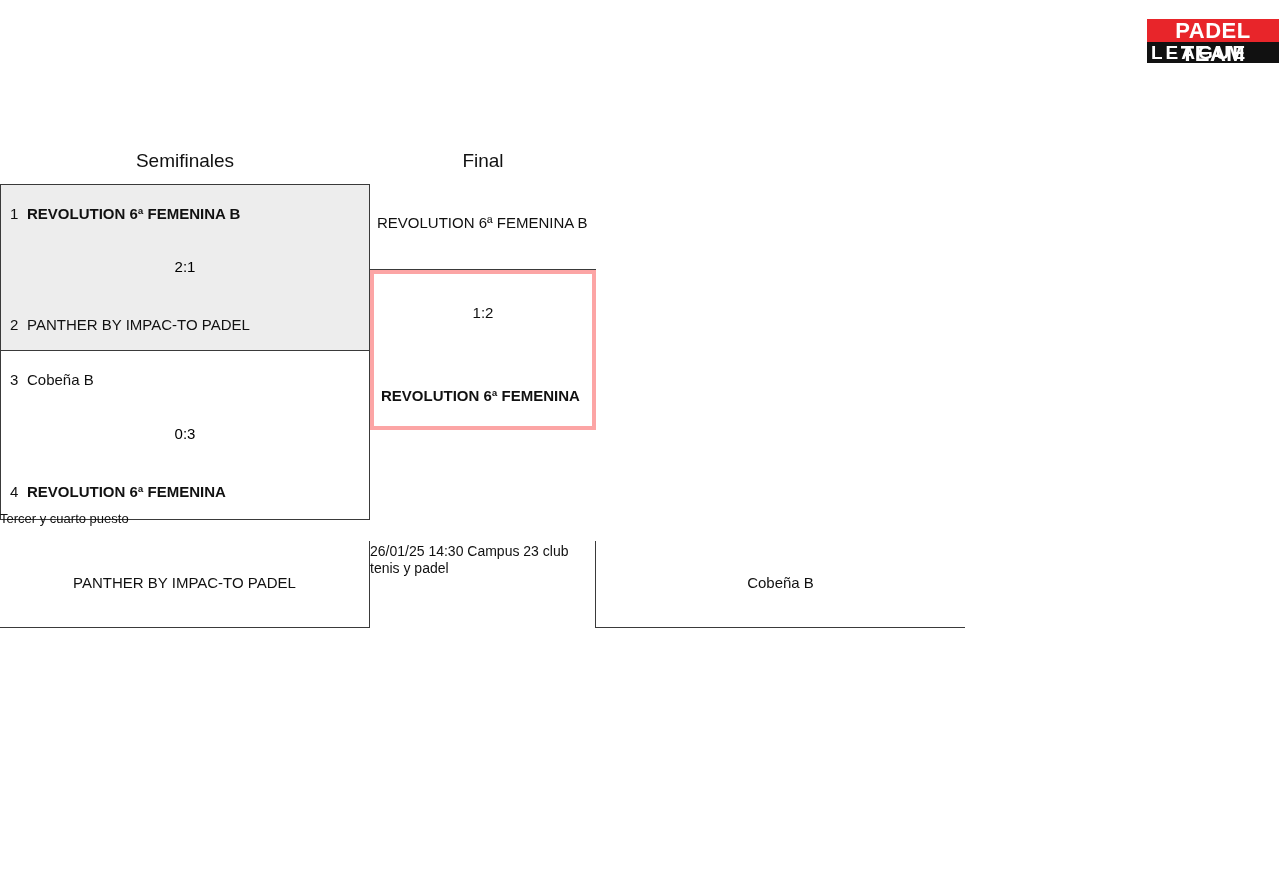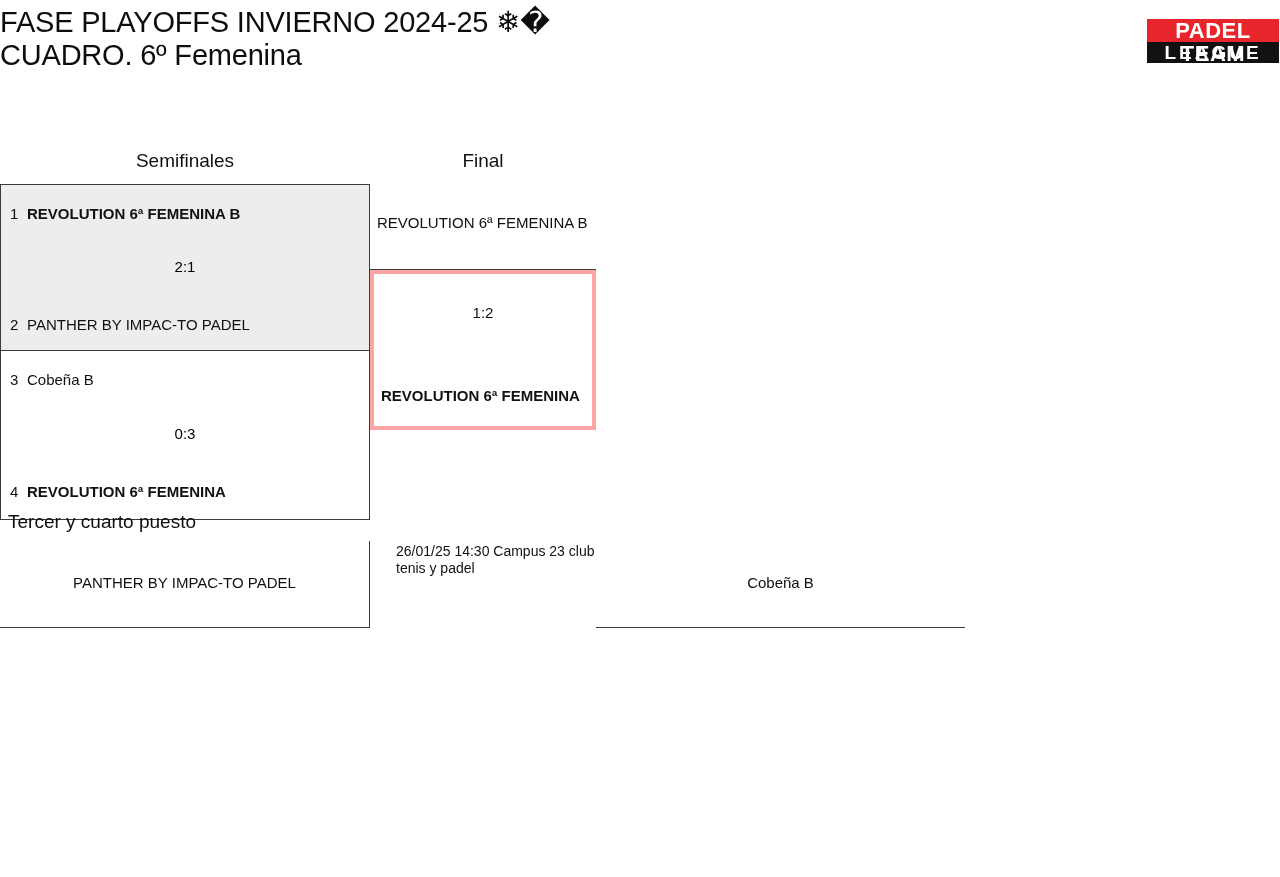--- a/index.html
+++ b/index.html
@@ -55,21 +55,20 @@
     padding: 0 4px;
     font-family: "Liberation Sans", sans-serif;
   }
   .logo-bottom {
     background: #111111;
     color: #ffffff;
     font-weight: 700;
     font-size: 19px;
     line-height: 21px;
     letter-spacing: 3px;
-    text-align: center;
     height: 21px;
     padding: 0 4px;
   }
 
   
   .round-label {
     position: absolute;
     font-size: 19px;
     font-weight: 400;
     color: #111111;
@@ -174,24 +173,23 @@
     position: absolute;
     left: 369px; top: 227px;
     width: 227px; height: 1px;
     background: #3a3a3a;
   }
 
   
   #third-heading {
     position: absolute;
     left: 0; top: 511px;
-    font-size: 19px;
-    color: #111111;
-    white-space: nowrap;
-    padding-left: 8px;
+    font-size: 13px;
+    color: #111111;
+    white-space: nowrap;
   }
 
   #third-box-left {
     position: absolute;
     left: 0px; top: 541px;
     width: 370px; height: 87px;
     border-right: 1px solid #3a3a3a;
     border-bottom: 1px solid #3a3a3a;
     background: #ffffff;
   }
@@ -204,21 +202,20 @@
     color: #111111;
     white-space: nowrap;
   }
 
   #third-box-mid {
     position: absolute;
     left: 370px; top: 541px;
     width: 226px; height: 87px;
     border-right: 1px solid #3a3a3a;
     background: #ffffff;
-    margin-left: 26px;
   }
   #third-mid-info {
     position: absolute;
     left: 0px; top: 2px;
     width: 203px;
     font-size: 14px;
     line-height: 17px;
     color: #111111;
   }
 
@@ -236,24 +233,20 @@
     text-align: center;
     font-size: 15px;
     color: #111111;
     white-space: nowrap;
   }
 </style>
 </head>
 <body>
 
 <div id="header">
-  <div id="title-block">
-    <div class="title-line">FASE PLAYOFFS INVIERNO 2024-25 ❄�</div>
-    <div class="title-line">CUADRO. 6º Femenina</div>
-  </div>
   <div id="logo">
     <div class="logo-top">PADEL TEAM</div>
     <div class="logo-bottom">LEAGUE</div>
   </div>
 </div>
 
 <div id="bracket">
 
   <div class="round-label" id="round-semis">Semifinales</div>
   <div class="round-label" id="round-final">Final</div>

